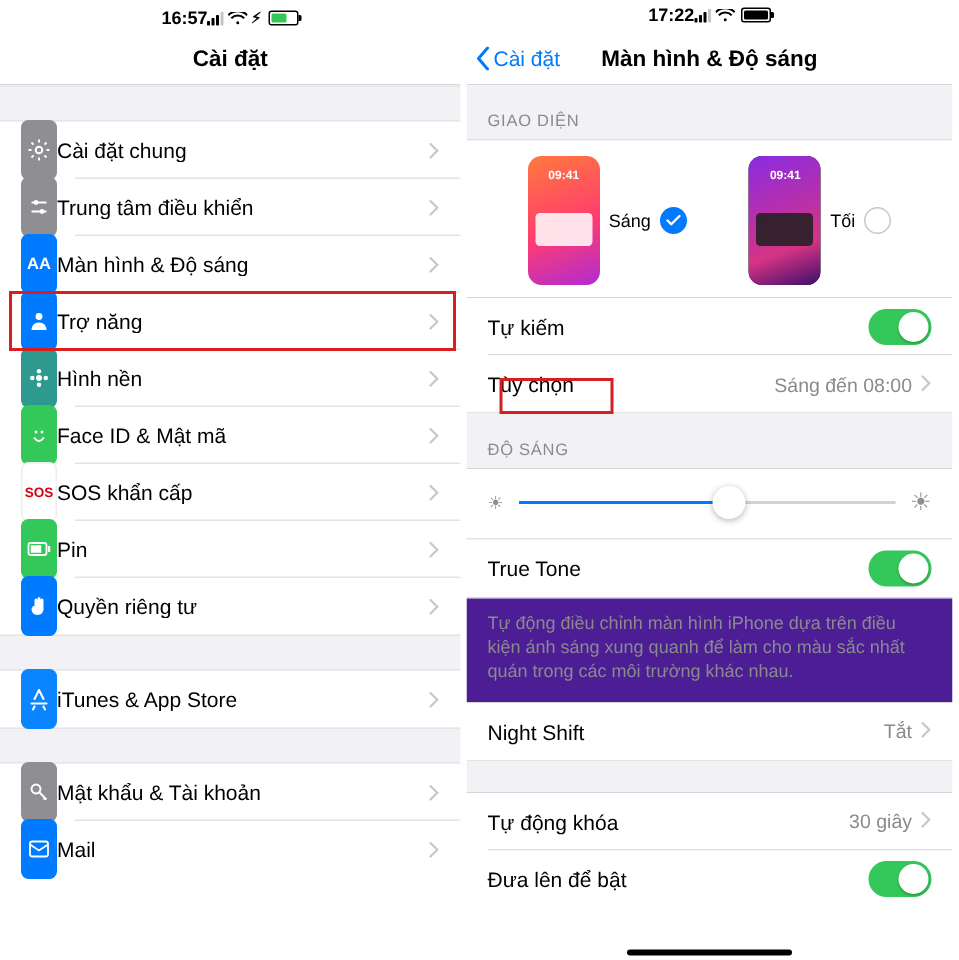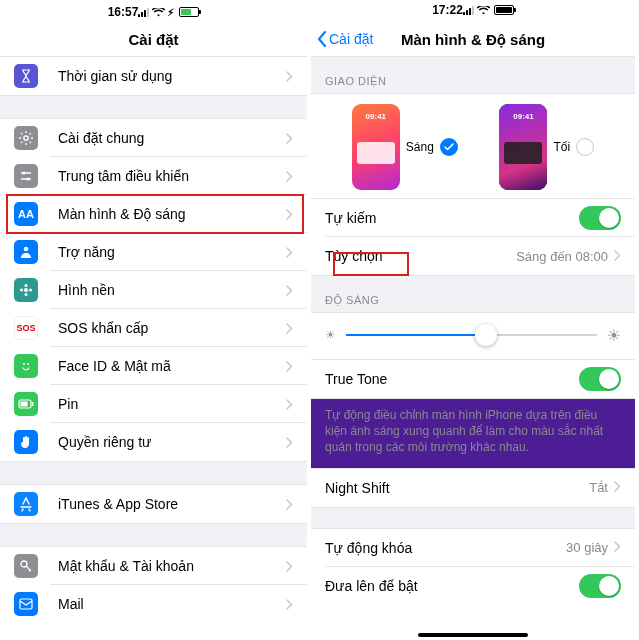--- a/index.html
+++ b/index.html
@@ -20,21 +20,21 @@
 .batt .fill{position:absolute;left:1px;top:1px;bottom:1px;width:55%;background:#34c759;border-radius:1px}
 .batt.full .fill{width:90%;background:#000}
 .right .statusbar{padding-top:0}
 .navbar{display:flex;align-items:center;justify-content:center;height:34px;position:relative;border-bottom:0}
 .navtitle{font-size:15px;font-weight:600}
 .back{position:absolute;left:6px;top:50%;transform:translateY(-50%);display:flex;align-items:center;color:#007aff;font-size:14px}
 .back svg{margin-right:2px}
 .hairline{height:1px;background:#c8c8c8;transform:scaleY(.5);transform-origin:top}
 .list{background:#fff}
 .row{display:flex;align-items:center;padding:0 14px;height:38px;position:relative}
-.row .icon{width:24px;height:24px;border-radius:5px;margin-right:20px;display:flex;align-items:center;justify-content:center;color:#fff;font-size:11px;flex:0 0 24px}
+.row .icon{width:24px;height:40px;border-radius:5px;margin-right:0;display:flex;align-items:center;justify-content:center;color:#fff;font-size:11px;flex:0 0 24px}
 .row .lbl{flex:1;font-size:14px;white-space:nowrap;overflow:hidden;text-overflow:ellipsis}
 .row .chev{color:#c7c7cc}
 .row .chev svg{display:block}
 .sep{position:absolute;left:50px;right:0;bottom:0;height:1px;background:#c8c8c8;transform:scaleY(.5);transform-origin:bottom}
 .gap{height:24px;background:#f2f2f6;border-top:1px solid #e5e5e8;border-bottom:1px solid #e5e5e8}
 .redbox{position:absolute;border:2px solid #d81e1e;pointer-events:none}
 
 .bg-purple{background:#5856d6}.bg-gray{background:#8e8e93}.bg-blue{background:#007aff}.bg-teal{background:#2e9a8f}.bg-black{background:#111}
 .bg-green{background:#34c759}.bg-white{background:#fff;color:#d70015;border:1px solid #eee}
 .bg-blue2{background:#0a84ff}
@@ -99,33 +99,20 @@
             <span class="fill"></span>
           </span>
     </span>
   </div>
   <div class="navbar">
     <span class="navtitle">Cài đặt</span>
   </div>
   <div class="hairline"></div>
 
   <div class="list" id="left-list">
-        <div class="row">
-          <span class="icon bg-purple">
-            <svg width="12" height="14" viewBox="0 0 12 14">
-              <path d="M2 1h8M2 13h8M3 1c0 3 3 4 3 6s-3 3-3 6M9 1c0 3-3 4-3 6s3 3 3 6" stroke="#fff" stroke-width="1.2" fill="none"></path>
-            </svg>
-          </span>
-          <span class="lbl">Thời gian sử dụng</span>
-          <span class="chev">
-            <svg width="7" height="11" viewBox="0 0 7 11">
-              <path d="M1 1l4.5 4.5L1 10" stroke="#c7c7cc" stroke-width="1.5" fill="none" stroke-linecap="round"></path>
-            </svg>
-          </span>
-        </div>
         <div class="gap"></div>
         <div class="row">
           <span class="icon bg-gray">
             <svg width="16" height="16" viewBox="0 0 16 16">
               <circle cx="8" cy="8" r="2.2" fill="none" stroke="#fff" stroke-width="1.3"></circle>
               <path d="M8 1v2M8 13v2M1 8h2M13 8h2M3 3l1.4 1.4M11.6 11.6L13 13M13 3l-1.4 1.4M4.4 11.6L3 13" stroke="#fff" stroke-width="1.3"></path>
             </svg>
           </span>
           <span class="lbl">Cài đặt chung</span>
           <span class="chev">
@@ -190,40 +177,40 @@
           </span>
           <span class="lbl">Hình nền</span>
           <span class="chev">
             <svg width="7" height="11" viewBox="0 0 7 11">
               <path d="M1 1l4.5 4.5L1 10" stroke="#c7c7cc" stroke-width="1.5" fill="none" stroke-linecap="round"></path>
             </svg>
           </span>
           <span class="sep"></span>
         </div>
         <div class="row">
-          <span class="icon bg-white">
-            <span style="font-weight:800;font-size:9px;color:#d70015">SOS</span>
-          </span>
-          <span class="lbl">SOS khẩn cấp</span>
-          <span class="chev">
-            <svg width="7" height="11" viewBox="0 0 7 11">
-              <path d="M1 1l4.5 4.5L1 10" stroke="#c7c7cc" stroke-width="1.5" fill="none" stroke-linecap="round"></path>
-            </svg>
-          </span>
-          <span class="sep"></span>
-        </div>
-        <div class="row">
           <span class="icon bg-green">
             <svg width="14" height="14" viewBox="0 0 14 14">
               <circle cx="5" cy="5" r="1" fill="#fff"></circle>
               <circle cx="9" cy="5" r="1" fill="#fff"></circle>
               <path d="M4 9c.8 1.2 2 2 3 2s2.2-.8 3-2" stroke="#fff" stroke-width="1.2" fill="none" stroke-linecap="round"></path>
             </svg>
           </span>
           <span class="lbl">Face ID &amp; Mật mã</span>
+          <span class="chev">
+            <svg width="7" height="11" viewBox="0 0 7 11">
+              <path d="M1 1l4.5 4.5L1 10" stroke="#c7c7cc" stroke-width="1.5" fill="none" stroke-linecap="round"></path>
+            </svg>
+          </span>
+          <span class="sep"></span>
+        </div>
+        <div class="row">
+          <span class="icon bg-white">
+            <span style="font-weight:800;font-size:9px;color:#d70015">SOS</span>
+          </span>
+          <span class="lbl">SOS khẩn cấp</span>
           <span class="chev">
             <svg width="7" height="11" viewBox="0 0 7 11">
               <path d="M1 1l4.5 4.5L1 10" stroke="#c7c7cc" stroke-width="1.5" fill="none" stroke-linecap="round"></path>
             </svg>
           </span>
           <span class="sep"></span>
         </div>
         <div class="row">
           <span class="icon bg-green">
             <svg width="16" height="10" viewBox="0 0 16 10">

